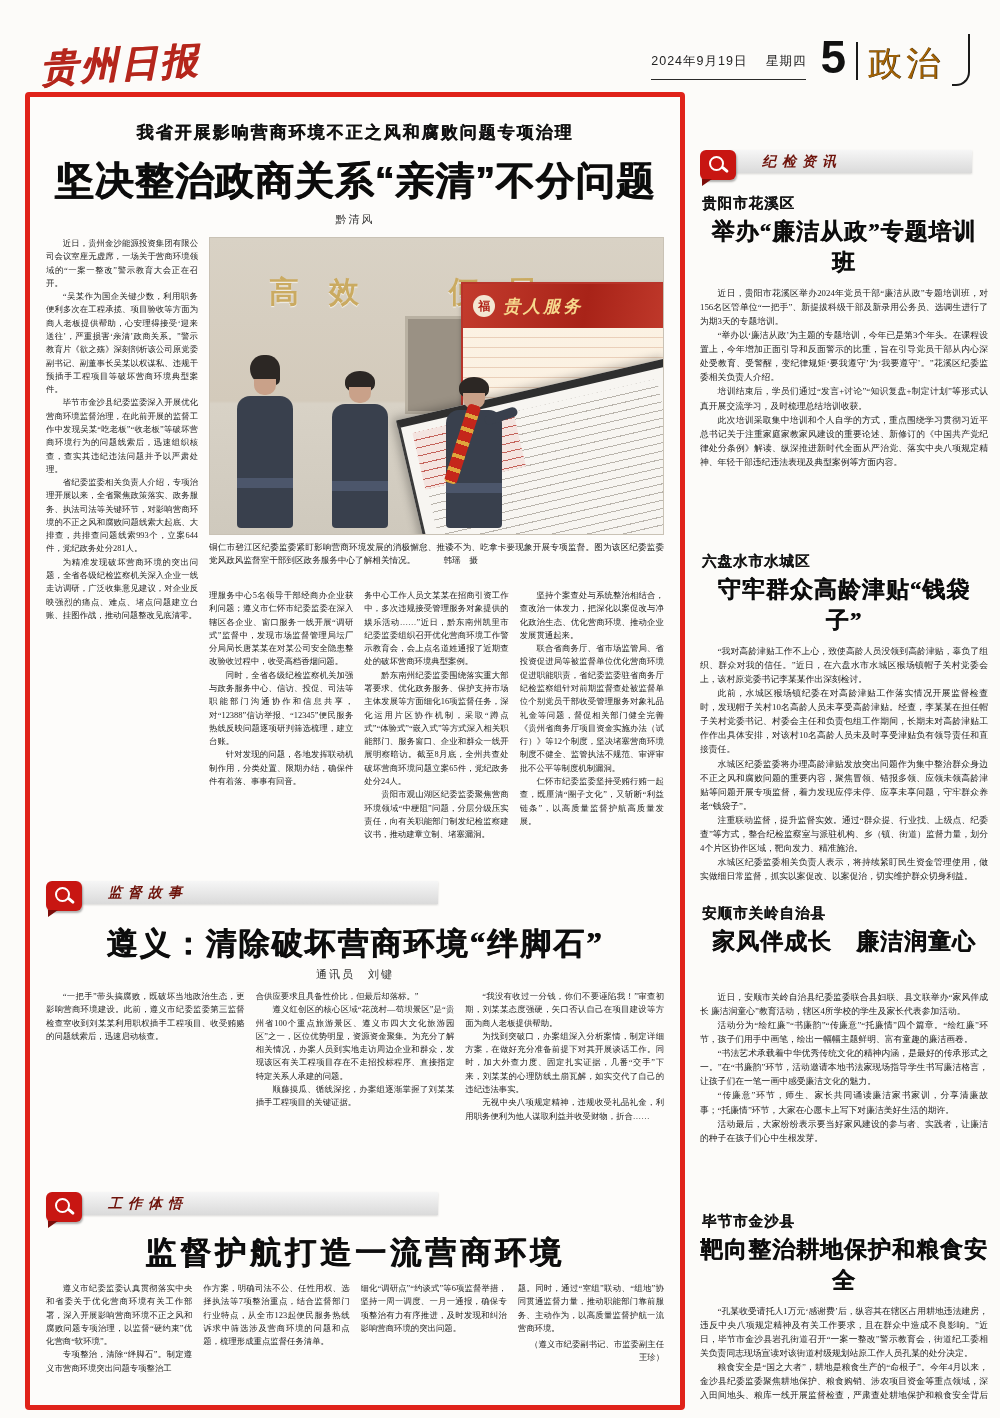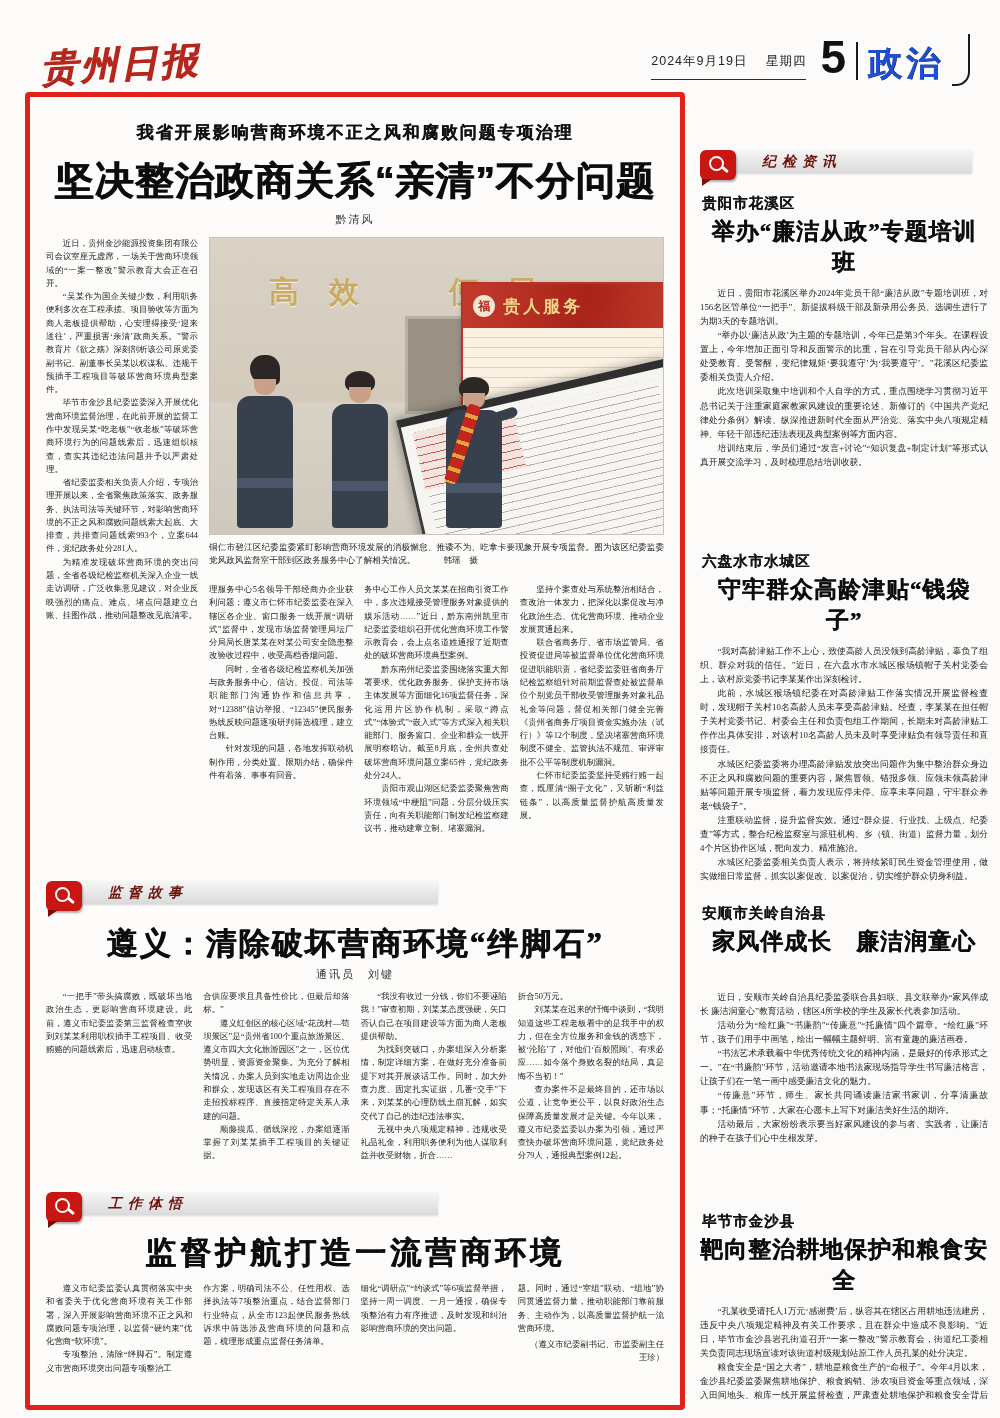--- a/index.html
+++ b/index.html
@@ -10,56 +10,56 @@
   .masthead{position:absolute;left:5px;top:6px;font-size:37px;font-weight:bold;font-style:italic;
             color:#b5261c;transform:rotate(-3deg);letter-spacing:3px;
             font-family:"DejaVu Serif","Liberation Serif",serif;text-shadow:1px 0 #b5261c;}
   .head-right{position:absolute;right:0;top:0;display:flex;align-items:flex-end;}
   .date-block{font-family:"Liberation Sans","DejaVu Sans",sans-serif;font-size:12.5px;font-weight:normal;
               color:#222;padding-bottom:9px;border-bottom:1.5px solid #2a2a2a;margin-right:14px;letter-spacing:1px;}
   .date-block .wd{margin-left:14px;}
   .pageno{font-family:"Liberation Sans","DejaVu Sans",sans-serif;font-size:46px;font-weight:bold;color:#111;
           line-height:1;margin-right:10px;}
   .vline{width:2px;height:38px;background:#1a1a1a;margin-right:10px;}
-  .section-name{font-family:"Liberation Sans","DejaVu Sans",sans-serif;font-size:34px;font-weight:700;
-                color:#1d4ed8;line-height:1;letter-spacing:4px;text-shadow:0.6px 0 #111;}
+  .section-name{font-family:"Liberation Sans","DejaVu Sans",sans-serif;font-size:34px;font-weight:400;
+                color:#a16207;line-height:1;letter-spacing:4px;text-shadow:0.6px 0 #111;}
   .corner-bracket{width:16px;height:50px;border-right:2px solid #1a1a1a;border-bottom:2px solid #1a1a1a;
                   border-bottom-right-radius:14px;margin-left:8px;margin-bottom:-6px;}
   
   .redbox{position:absolute;left:25px;top:92px;width:660px;height:1318px;box-sizing:border-box;
           border:5px solid #e0231a;border-radius:4px;background:#fdfcfa;padding:12px 16px;overflow:hidden;}
   .kicker{text-align:center;font-family:"Liberation Sans","DejaVu Sans",sans-serif;font-weight:bold;
           font-size:17px;letter-spacing:2px;color:#111;margin-top:12px;text-shadow:0.4px 0 #111;}
   .main-headline{text-align:center;margin:10px 0 4px;font-family:"Liberation Sans","DejaVu Sans",sans-serif;
           font-weight:900;font-size:39px;letter-spacing:1px;color:#0c0c0c;text-shadow:1.1px 0 #0c0c0c;}
   .byline{text-align:center;font-size:11px;color:#333;margin:4px 0 10px;letter-spacing:2px;}
   .byline.small{margin:2px 0 8px;}
   
   .bodytext{font-size:8.4px;line-height:1.58;text-align:justify;color:#1d1d1d;}
   .para{margin:0;text-indent:2em;}
   .cont .para:first-child{text-indent:0;}
   .main-body{display:flex;gap:11px;height:634px;overflow:hidden;}
   .col{overflow:hidden;}
   .col-first{width:152px;flex:none;height:100%;}
   .main-right{flex:1;display:flex;flex-direction:column;}
-  .below-cols{display:flex;gap:11px;flex:1;overflow:hidden;}
+  .below-cols{display:flex;gap:11px;flex:1;overflow:hidden;margin-top:6px;}
   .below-cols .col{flex:1;}
   
   .photo-fig{margin:0;}
   .photo{position:relative;height:296px;background:linear-gradient(#d9d2c5 0%,#d3cabb 55%,#d8d2c6 56%,#cfc9bd 100%);
          border:1px solid #c9c2b5;overflow:hidden;}
   .ph-sign{position:absolute;top:34px;left:13%;font-size:30px;font-weight:bold;color:#c8a24a;
            letter-spacing:30px;opacity:.8;font-family:"Liberation Sans",sans-serif;text-shadow:0 1px 1px #fff;}
   .ph-door{position:absolute;top:78px;left:43%;width:58px;height:92px;background:#9a9184;border:3px solid #b9b1a2;}
   .ph-board{position:absolute;top:44px;right:-6px;width:45%;height:128px;background:#fdf4e8;
             border:2px solid #b8342a;box-shadow:0 2px 4px rgba(0,0,0,.25);overflow:hidden;}
   .ph-board-top{height:44px;background:linear-gradient(100deg,#c33b2d,#a82318 60%,#c0392b);display:flex;align-items:center;}
   .ph-seal{width:22px;height:22px;border-radius:50%;background:#f3e6d2;color:#b02318;font-size:12px;line-height:22px;
            text-align:center;margin:0 8px 0 10px;font-weight:bold;}
-  .ph-board-title{color:#f6d98d;font-size:17px;font-weight:bold;letter-spacing:3px;
+  .ph-board-title{color:#f6d98d;font-size:17px;font-weight:bold;letter-spacing:3px;font-style:italic;
                   font-family:"DejaVu Serif",serif;}
   .ph-board-body{height:84px;background:repeating-linear-gradient(#fbf1e2 0 9px,#e8cbb4 9px 10px);opacity:.9;}
   .ph-kiosk{position:absolute;bottom:-34px;right:-28px;width:60%;height:170px;background:#f7f5f1;
             transform:rotate(-13deg);border:3px solid #3a3a3a;border-top:8px solid #2f2f2f;
             box-shadow:-4px -3px 8px rgba(0,0,0,.25);overflow:hidden;}
   .ph-kiosk-lines{position:absolute;inset:10px 12px;background:repeating-linear-gradient(#f7f5f1 0 7px,#b9b4ac 7px 8px);}
   .ph-kiosk-red{position:absolute;left:10px;top:8px;width:38%;height:58px;background:repeating-linear-gradient(#f4e4e0 0 7px,#c4625a 7px 8px);}
   .fig{position:absolute;bottom:6px;}
   .fig .hair{width:30px;height:22px;background:#2c2724;border-radius:50% 50% 42% 42%;margin:0 auto;}
   .fig .face{width:22px;height:16px;background:#c9a189;border-radius:0 0 10px 10px;margin:-6px auto 0;}
@@ -216,25 +216,20 @@
       <div class="col bodytext cont">
           <p class="para">合供应要求且具备性价比，但最后却落标。”</p>
           <p class="para">遵义红创区的核心区域“花茂村—苟坝景区”是“贵州省100个重点旅游景区、遵义市四大文化旅游园区”之一，区位优势明显，资源资金聚集。为充分了解相关情况，办案人员到实地走访周边企业和群众，发现该区有关工程项目存在不走招投标程序、直接指定特定关系人承建的问题。</p>
           <p class="para">顺藤摸瓜、循线深挖，办案组逐渐掌握了刘某某插手工程项目的关键证据。</p>
         </div>
       <div class="col bodytext">
           <p class="para">“我没有收过一分钱，你们不要诬陷我！”审查初期，刘某某态度强硬，矢口否认自己在项目建设等方面为商人老板提供帮助。</p>
           <p class="para">为找到突破口，办案组深入分析案情，制定详细方案，在做好充分准备前提下对其开展谈话工作。同时，加大外查力度、固定扎实证据，几番“交手”下来，刘某某的心理防线土崩瓦解，如实交代了自己的违纪违法事实。</p>
           <p class="para">无视中央八项规定精神，违规收受礼品礼金，利用职务便利为他人谋取利益并收受财物，折合……</p>
         </div>
-      <div class="col bodytext cont">
-          <p class="para">折合50万元。</p>
-          <p class="para">刘某某在迟来的忏悔中谈到，“我明知道这些工程老板看中的是我手中的权力，但在全方位服务和金钱的诱惑下，被‘沦陷’了，对他们‘百般照顾’、有求必应……如今落个身败名裂的结局，真是悔不当初！”</p>
-          <p class="para">查办案件不是最终目的，还市场以公道，让竞争更公平，以良好政治生态保障高质量发展才是关键。今年以来，遵义市纪委监委以办案为引领，通过严查快办破坏营商环境问题，党纪政务处分79人，通报典型案例12起。</p>
-        </div>
     </div>
 
     <div class="sec-label">
       <div class="sec-tag">
           <span class="mag"></span>
         </div>
       <div class="sec-bar sec-bar-main">
         <span class="sec-label-text">工作体悟</span>
       </div>
     </div>
@@ -268,22 +263,22 @@
         <span class="sec-label-text">纪检资讯</span>
       </div>
     </div>
 
     <article class="side-article">
       <div class="side-kicker">贵阳市花溪区</div>
       <h3 class="side-headline">举办“廉洁从政”专题培训班</h3>
       <div class="side-body h1b">
           <p class="para">近日，贵阳市花溪区举办2024年党员干部“廉洁从政”专题培训班，对156名区管单位“一把手”、新提拔科级干部及新录用公务员、选调生进行了为期3天的专题培训。</p>
           <p class="para">“举办以‘廉洁从政’为主题的专题培训，今年已是第3个年头。在课程设置上，今年增加正面引导和反面警示的比重，旨在引导党员干部从内心深处受教育、受警醒，变纪律规矩‘要我遵守’为‘我要遵守’。”花溪区纪委监委相关负责人介绍。</p>
+          <p class="para">培训结束后，学员们通过“发言+讨论”“知识复盘+制定计划”等形式认真开展交流学习，及时梳理总结培训收获。</p>
           <p class="para">此次培训采取集中培训和个人自学的方式，重点围绕学习贯彻习近平总书记关于注重家庭家教家风建设的重要论述、新修订的《中国共产党纪律处分条例》解读、纵深推进新时代全面从严治党、落实中央八项规定精神、年轻干部违纪违法表现及典型案例等方面内容。</p>
-          <p class="para">培训结束后，学员们通过“发言+讨论”“知识复盘+制定计划”等形式认真开展交流学习，及时梳理总结培训收获。</p>
         </div>
     </article>
 
     <article class="side-article">
       <div class="side-kicker">六盘水市水城区</div>
       <h3 class="side-headline">守牢群众高龄津贴“钱袋子”</h3>
       <div class="side-body h2b">
           <p class="para">“我对高龄津贴工作不上心，致使高龄人员没领到高龄津贴，辜负了组织、群众对我的信任。”近日，在六盘水市水城区猴场镇帽子关村党委会上，该村原党委书记李某某作出深刻检讨。</p>
           <p class="para">此前，水城区猴场镇纪委在对高龄津贴工作落实情况开展监督检查时，发现帽子关村10名高龄人员未享受高龄津贴。经查，李某某在担任帽子关村党委书记、村委会主任和负责包组工作期间，长期未对高龄津贴工作作出具体安排，对该村10名高龄人员未及时享受津贴负有领导责任和直接责任。</p>
           <p class="para">水城区纪委监委将办理高龄津贴发放突出问题作为集中整治群众身边不正之风和腐败问题的重要内容，聚焦冒领、错报多领、应领未领高龄津贴等问题开展专项监督，着力发现应停未停、应享未享问题，守牢群众养老“钱袋子”。</p>

